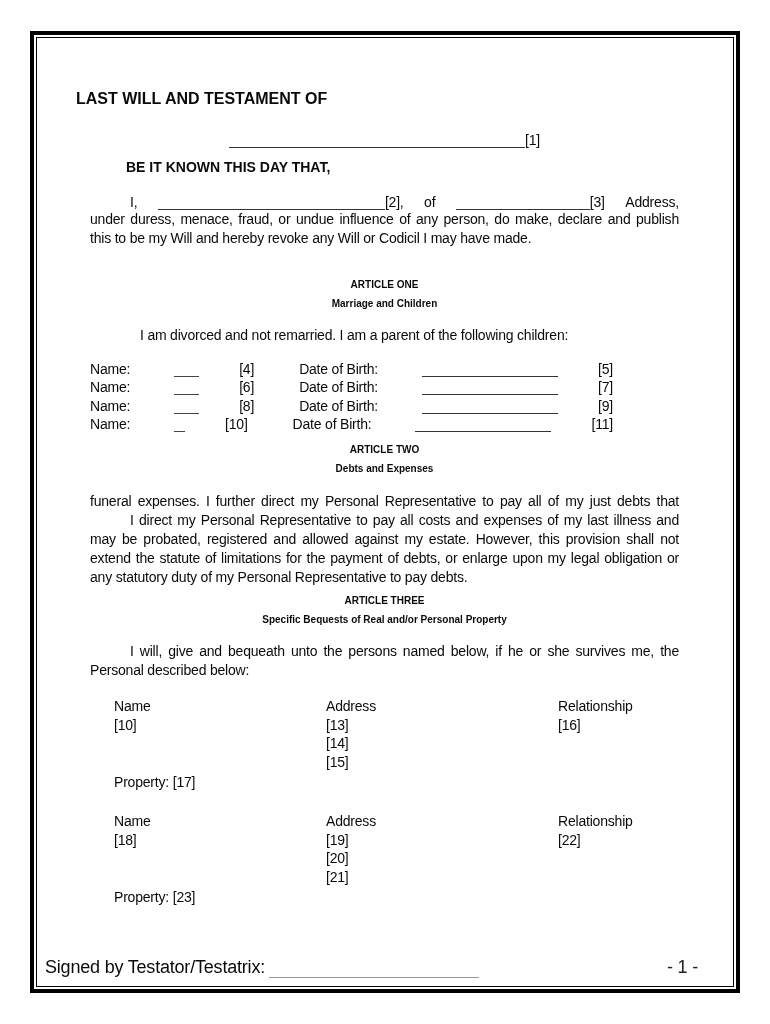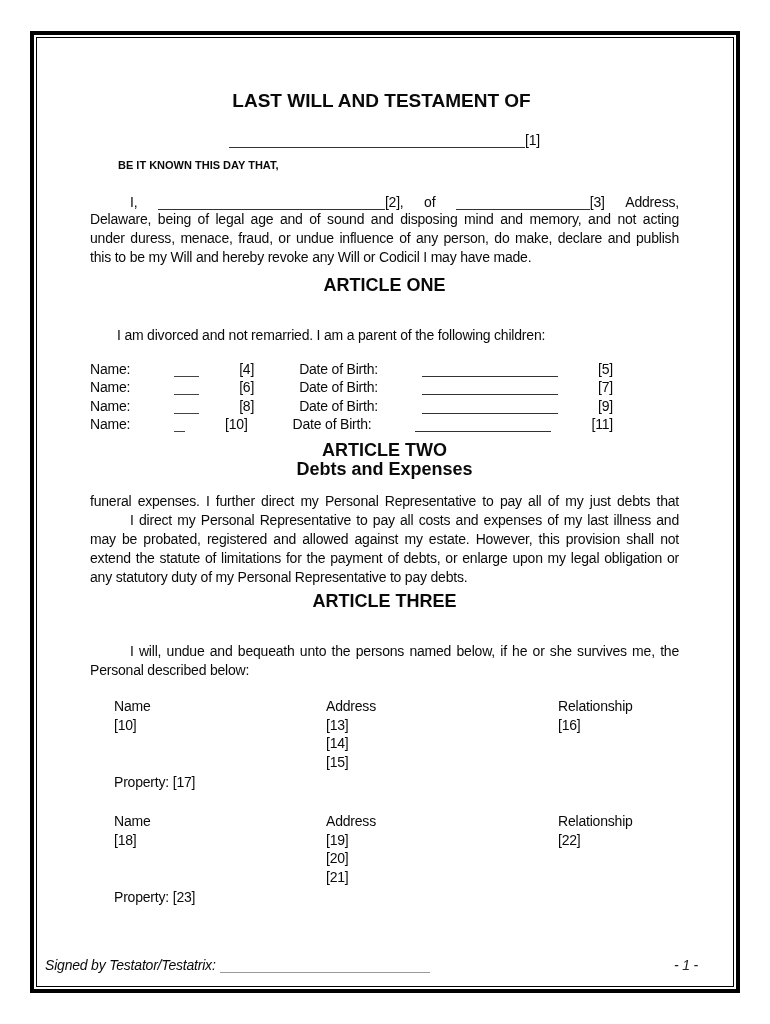--- a/index.html
+++ b/index.html
@@ -9,54 +9,54 @@
     font-family:"Liberation Sans", sans-serif;
     font-size:14px;letter-spacing:-0.2px;
   }
   .abs{position:absolute;}
   
   .frame{position:absolute;left:30px;top:31px;width:710px;height:962px;
          border:4px solid #000;box-sizing:border-box;}
   .frame-inner{position:absolute;left:2px;top:2px;right:2px;bottom:2px;
          border:1px solid #000;}
   
-  .doc-title{left:87px;top:90px;width:589px;text-align:center;
-    font-weight:bold;font-size:19px;letter-spacing:0;}
+  .doc-title{left:76px;top:90px;width:589px;
+    font-weight:bold;font-size:16px;letter-spacing:0;}
   .heading{left:90px;width:589px;text-align:center;font-weight:bold;
-    font-size:18px;line-height:18.5px;letter-spacing:0;}
+    font-size:10px;line-height:18.5px;letter-spacing:0;}
   .h-one{top:276px;} .h-two{top:441px;} .h-three{top:592px;}
   .para{left:90px;width:589px;line-height:19px;}
   .jline{text-align:justify;text-align-last:justify;text-justify:inter-word;overflow:hidden;white-space:nowrap;}
   .indent{text-indent:40px;}
   
   .ul{display:inline-block;border-bottom:1px solid #333;height:15px;}
   .fill{flex:1 1 auto;border-bottom:1px solid #444;height:15px;}
   .w296{width:296px;} .w227{width:227px;} .w134{width:134px;} .w136{width:136px;}
   .fgroup{display:flex;align-items:flex-end;}
   .frow{display:flex;align-items:flex-end;justify-content:space-between;}
   
   .name-line{left:90px;top:129px;width:589px;display:flex;
     justify-content:center;align-items:flex-end;height:19px;}
   .opening-first{left:90px;top:191px;width:589px;height:19px;}
   .opening-rest{left:90px;top:210px;width:589px;line-height:19px;}
-  .be-known{left:118px;top:159px;font-weight:bold;font-size:11px;letter-spacing:0;}
-  .divorced{left:117px;top:327px;}
+  .be-known{left:126px;top:159px;font-weight:bold;font-size:14px;letter-spacing:0;}
+  .divorced{left:140px;top:327px;}
   
   .child-rows{left:90px;top:358px;width:523px;}
   .child-row{display:flex;align-items:flex-end;height:18.5px;gap:40px;}
   .lbl-dob{margin-left:5px;}
   .para2{top:492px;} .para3{top:642px;}
   
   .bequest{left:114px;width:582px;}
   .bq1{top:697px;} .bq2{top:812px;}
   .bq-grid{display:grid;grid-template-columns:212px 232px auto;line-height:18.5px;}
   .bq-prop{margin-top:2px;line-height:18.5px;}
   
   .footer{left:45px;top:957px;width:653px;display:flex;
-    justify-content:space-between;align-items:flex-end;font-size:14px;font-style:italic;}
+    justify-content:space-between;align-items:flex-end;font-size:18px;}
   .footer-left{display:flex;align-items:flex-end;}
   .sig-line{display:inline-block;width:210px;height:14px;border-bottom:1px solid #999;margin-left:4px;}
   .page-num{color:#222;}
 </style>
 </head>
 <body>
 
 <div class="frame">
   <div class="frame-inner"></div>
 </div>
@@ -78,27 +78,27 @@
     </span>
   <span>of</span>
   <span class="fgroup">
       <span class="ul w134"></span>
       <span>[3]</span>
     </span>
   <span>Address,</span>
 </div>
 
 <div class="abs opening-rest">
-  <div class="jline">Delaware, being of legal age and of sound and disposing mind and memory, and not acting</div>
   <div class="jline">under duress, menace, fraud, or undue influence of any person, do make, declare and publish</div>
   <div>this to be my Will and hereby revoke any Will or Codicil I may have made.</div>
 </div>
 
 <div class="abs heading h-one">
   <div>ARTICLE ONE</div>
+  <div>Marriage and Children</div>
 </div>
 
 <div class="abs divorced">I am divorced and not remarried. I am a parent of the following children:</div>
 
 <div class="abs child-rows">
   <div class="child-row">
     <span>Name:</span>
     <span class="fill" style="margin-left:4px"></span>
     <span>[4]</span>
     <span class="lbl-dob">Date of Birth:</span>
@@ -139,24 +139,25 @@
 <div class="abs para para2">
   <div class="jline">funeral expenses.  I further direct my Personal Representative to pay all of my just debts that</div>
   <div class="jline indent">I direct my Personal Representative to pay all costs and expenses of my last illness and</div>
   <div class="jline">may be probated, registered and  allowed against my estate.  However, this provision shall not</div>
   <div class="jline">extend the statute of limitations for the payment of debts, or enlarge upon my legal obligation or</div>
   <div>any statutory duty of my Personal Representative to pay debts.</div>
 </div>
 
 <div class="abs heading h-three">
   <div>ARTICLE THREE</div>
+  <div>Specific Bequests of Real and/or Personal Property</div>
 </div>
 
 <div class="abs para para3">
-  <div class="jline indent">I will, undue and bequeath unto the persons named below, if he or she survives me, the</div>
+  <div class="jline indent">I will, give and bequeath unto the persons named below, if he or she survives me, the</div>
   <div>Personal described below:</div>
 </div>
 
 <div class="abs bequest bq1">
   <div class="bq-grid">
     <span>Name</span>
     <span>Address</span>
     <span>Relationship</span>
     <span>[10]</span>
     <span>[13]</span>

